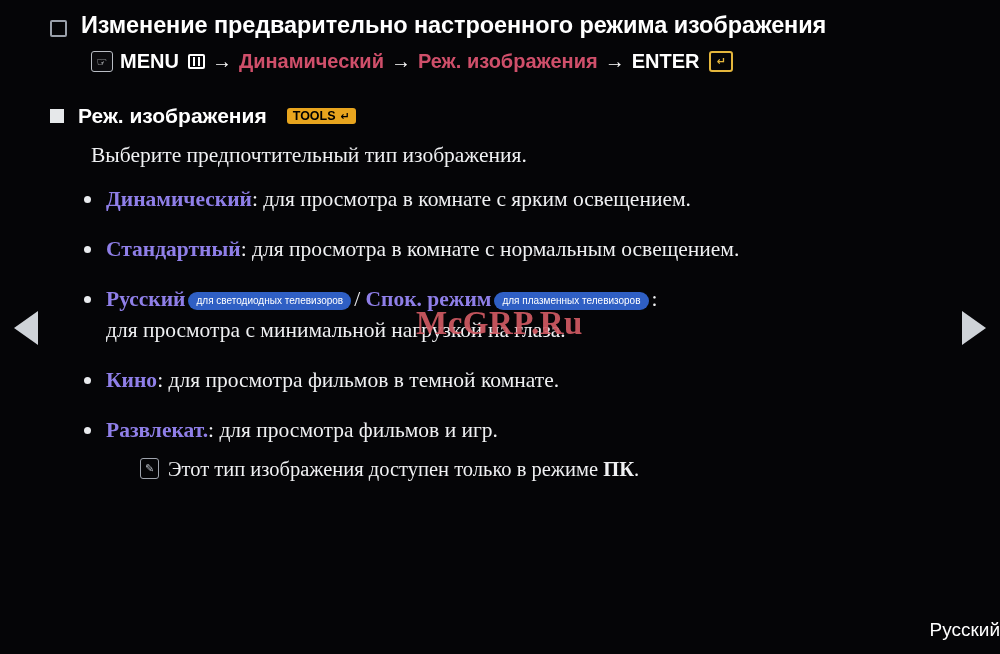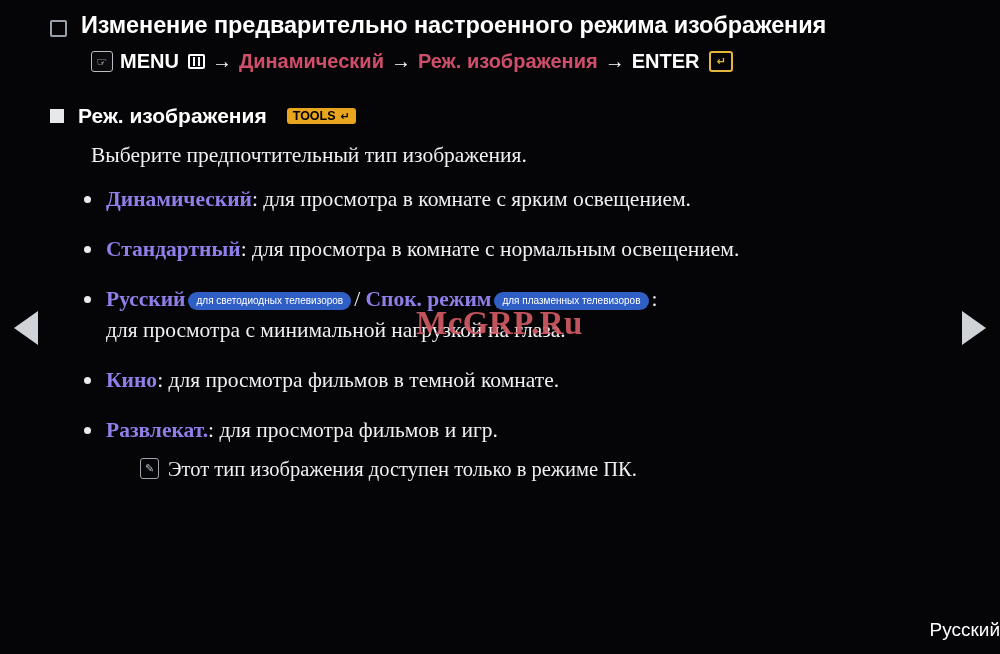--- a/index.html
+++ b/index.html
@@ -240,21 +240,21 @@
     width: 17px;
     height: 19px;
     border: 1px solid #9fa4ad;
     border-radius: 3px;
     color: #b9bec6;
     font-size: 11px;
     font-family: "DejaVu Sans", sans-serif;
     flex: 0 0 auto;
     margin-top: 4px;
   }
-  .bold-word { font-weight: normal; }
+  .bold-word { font-weight: bold; }
 
   
   .watermark {
     position: absolute;
     left: 416px;
     top: 305px;
     font-family: "Liberation Serif", serif;
     font-weight: bold;
     font-size: 33px;
     color: #d05a63;

